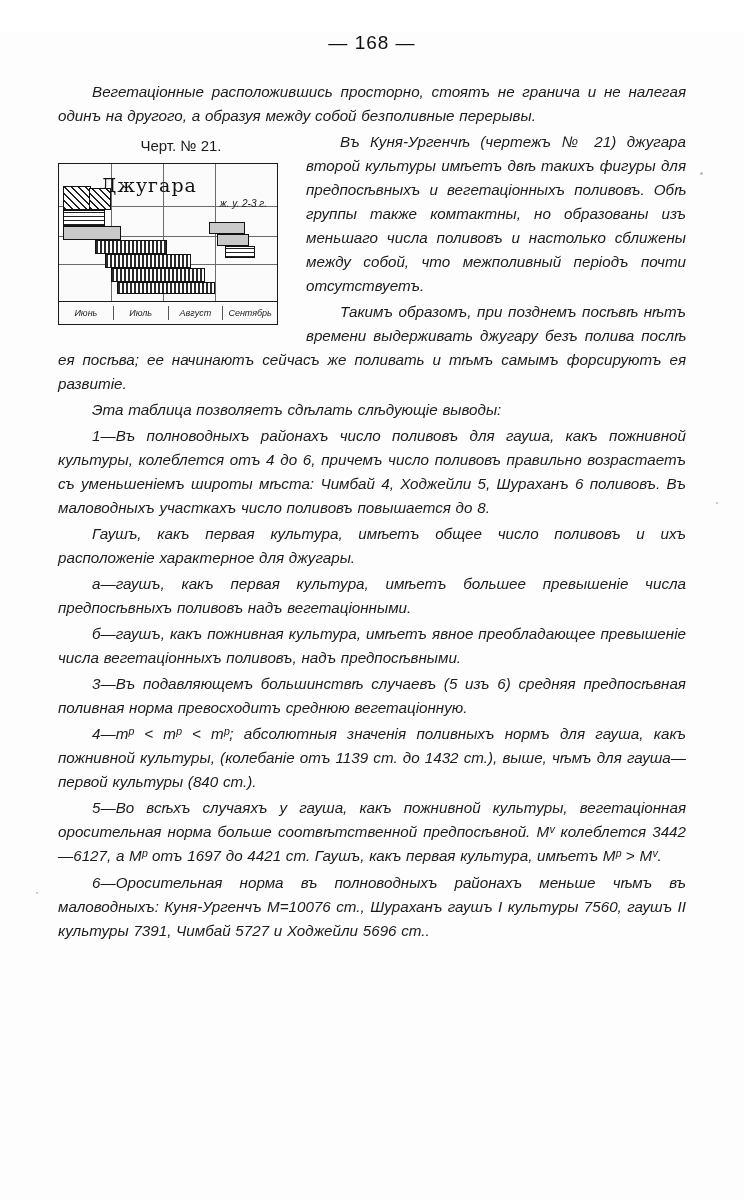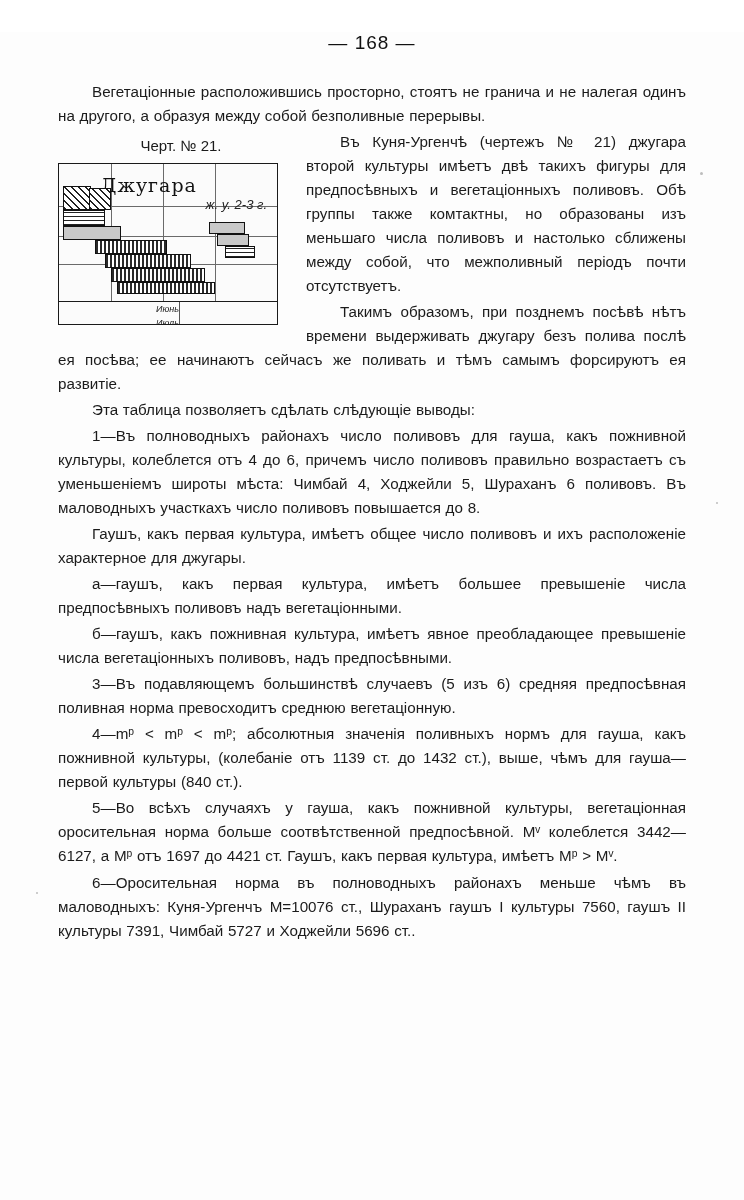--- a/index.html
+++ b/index.html
@@ -38,20 +38,21 @@
     font-size: 15.2px;
     line-height: 1.58;
     text-align: justify;
     color: #1b1b1b;
   }
   p {
     margin: 0 0 2px 0;
     text-indent: 34px;
     text-align: justify;
     word-spacing: 0.5px;
+    font-style: italic;
   }
   .figure-block {
     float: left;
     width: 232px;
     margin: 4px 16px 4px 0;
   }
   .figure-caption {
     font-size: 15px;
     text-align: center;
     margin-bottom: 5px;
@@ -71,40 +72,39 @@
     left: 42px;
     font-family: "DejaVu Serif", serif;
     font-size: 19px;
     color: #111;
     letter-spacing: 1px;
   }
   .fig-sub {
     position: absolute;
     top: 34px;
     right: 10px;
-    font-size: 13px;
+    font-size: 10px;
     font-style: italic;
     line-height: 1.1;
     text-align: right;
     color: #222;
     margin-left: 26px;
   }
   .fig-bottomrow {
     position: absolute;
     bottom: 0;
     left: 0;
     right: 0;
     height: 22px;
     border-top: 1.2px solid #1a1a1a;
     font-size: 9px;
     font-style: italic;
     display: flex;
     align-items: center;
     color: #222;
-    flex-direction: column;
   }
   .fig-bottomrow span {
     flex: 1;
     text-align: center;
     border-right: 1px solid #555;
   }
   .fig-bottomrow span:last-child { border-right: none; }
   .fig-vline {
     position: absolute;
     top: 0;

